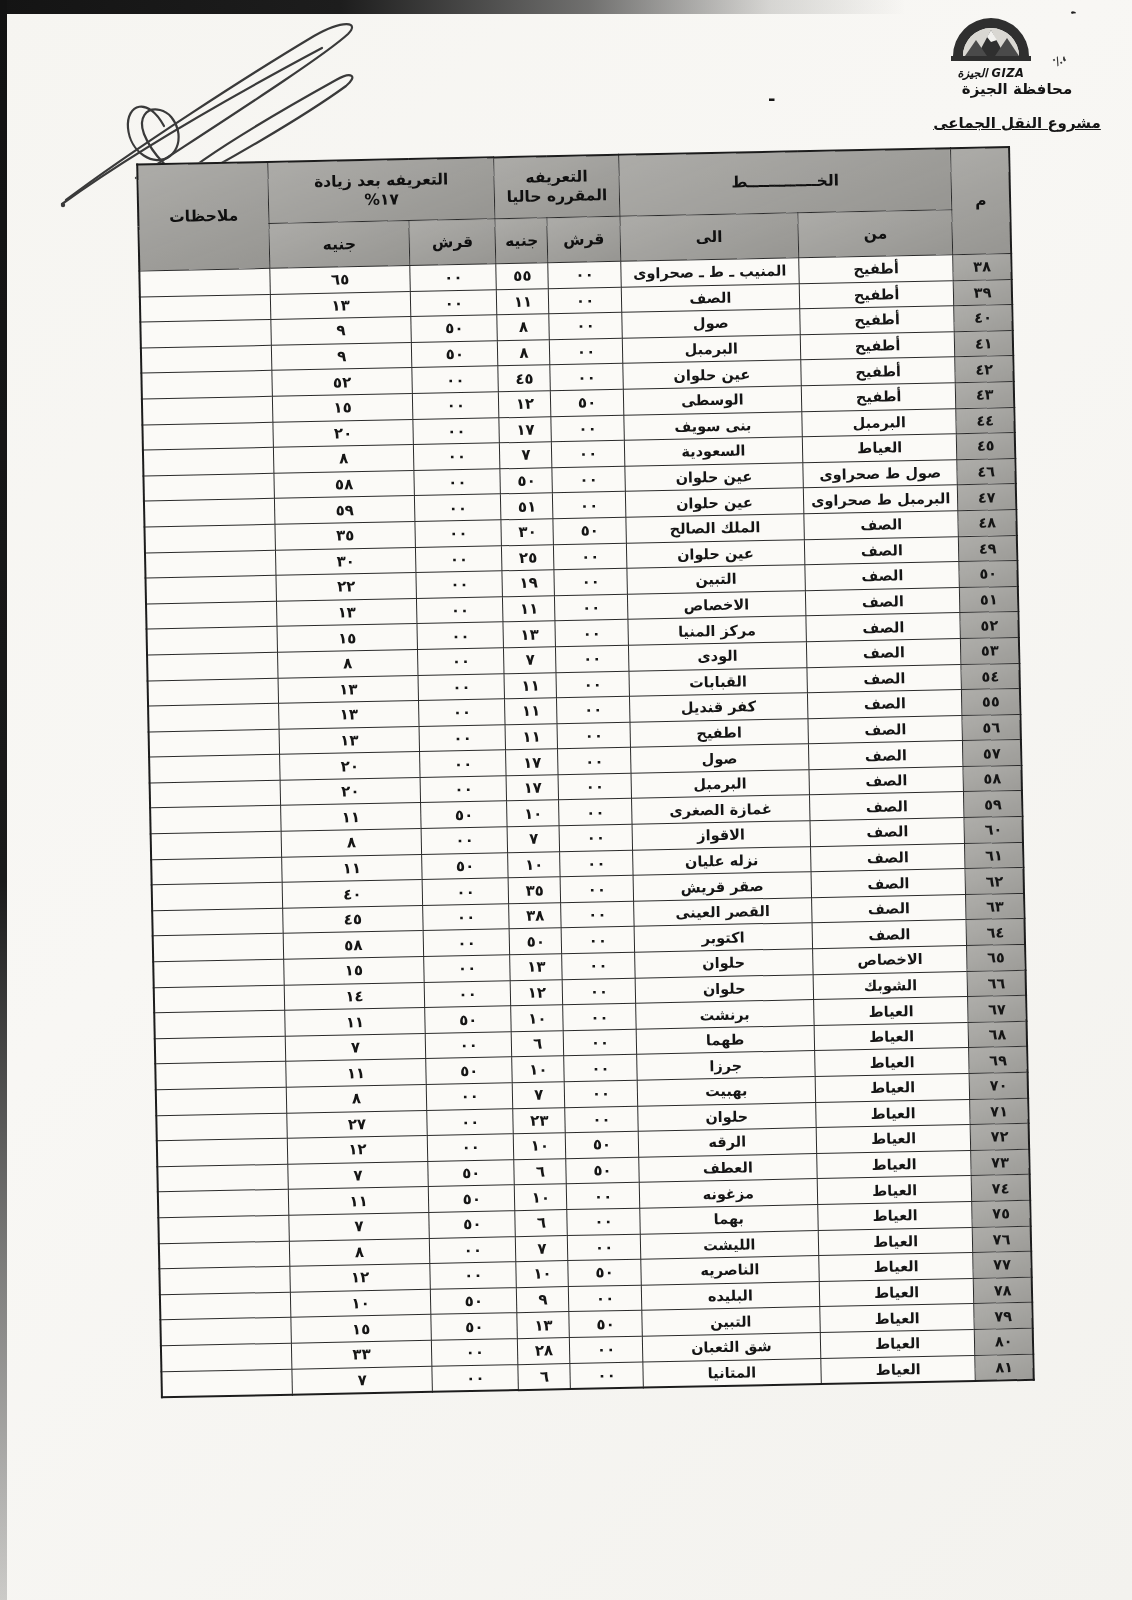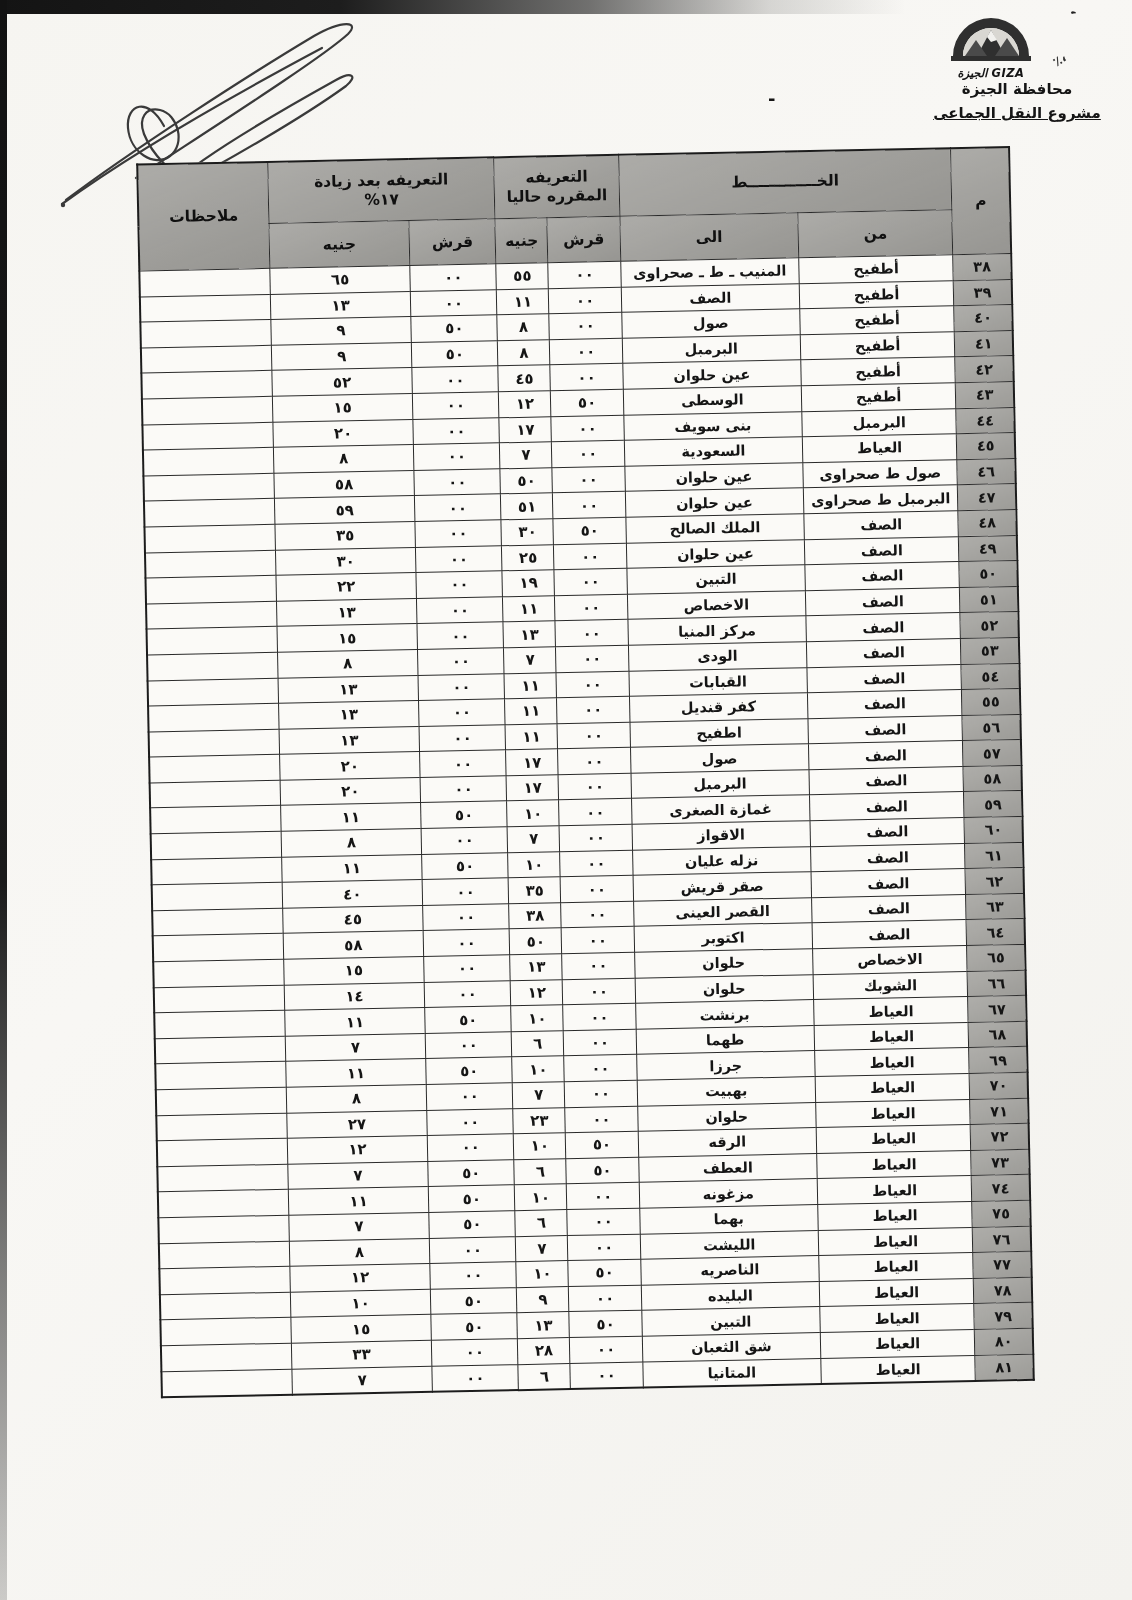--- a/index.html
+++ b/index.html
@@ -20,21 +20,21 @@
   }
   .edge-left{
     position:absolute;top:0;left:0;width:7px;height:100%;
     background:linear-gradient(to bottom,#121212 0%,#1a1a1a 55%,rgba(30,30,30,.55) 80%,rgba(30,30,30,.2) 100%);
   }
   
   .logo-block{position:absolute;top:12px;right:76px;width:130px;text-align:center;}
   .logo-caption{font-size:11.5px;font-weight:bold;letter-spacing:.5px;margin-top:-2px;font-style:italic;}
   .org-lines{position:absolute;top:80px;right:10px;width:210px;text-align:center;direction:rtl;}
   .org-line1{font-size:15px;font-weight:bold;}
-  .org-line2{font-size:15px;font-weight:bold;text-decoration:underline;margin-top:6px;}
+  .org-line2{font-size:15px;font-weight:bold;text-decoration:underline;margin-top:16px;}
   .dash-mark{position:absolute;top:88px;left:768px;font-size:18px;font-weight:bold;}
   .pen-mark-a{position:absolute;top:4px;right:54px;font-size:13px;font-weight:bold;transform:rotate(70deg);color:#222;}
   .pen-mark-b{position:absolute;top:52px;right:66px;font-size:13px;font-weight:bold;transform:rotate(-35deg);color:#333;}
   .signature{position:absolute;top:18px;left:52px;}
   
   .table-wrap{
     position:absolute;top:146px;left:136px;width:874px;
     transform:rotate(-1.15deg);transform-origin:top right;
   }
   table.tariff{

